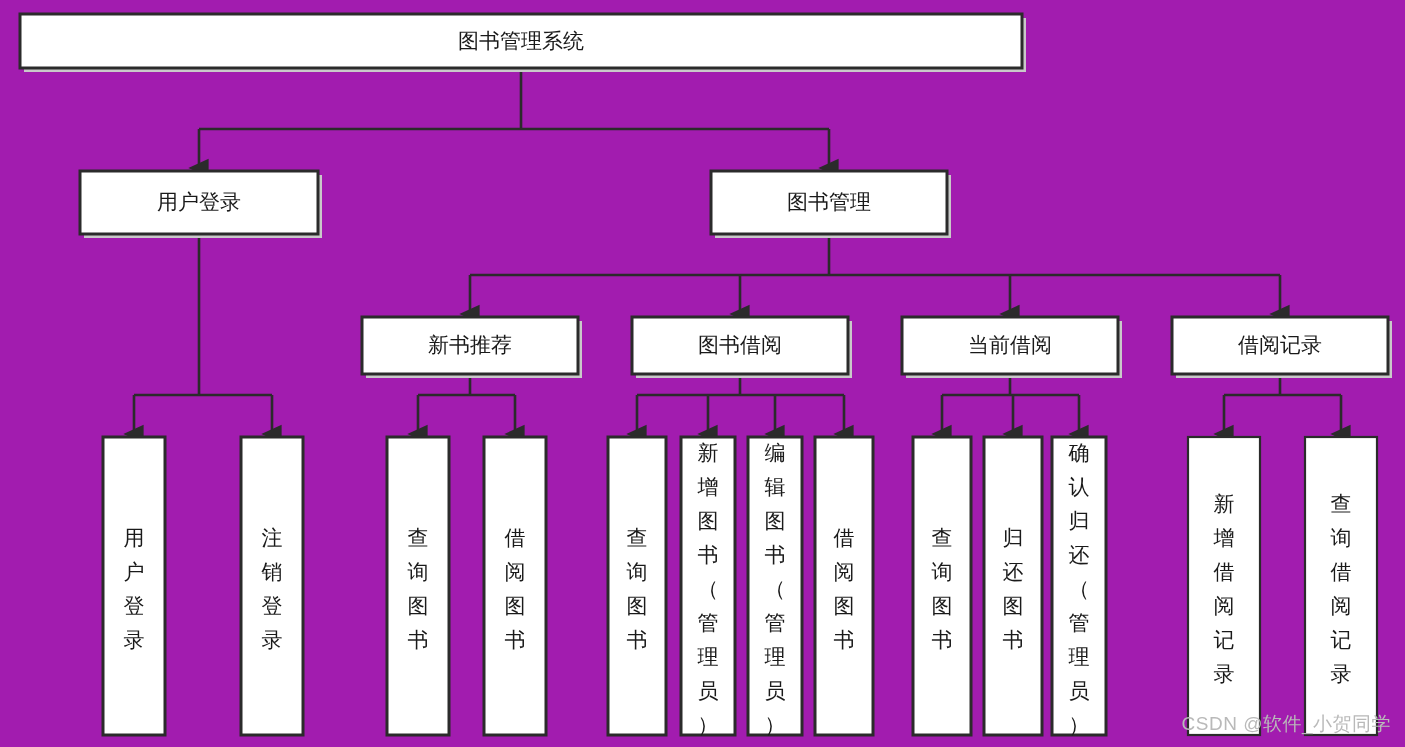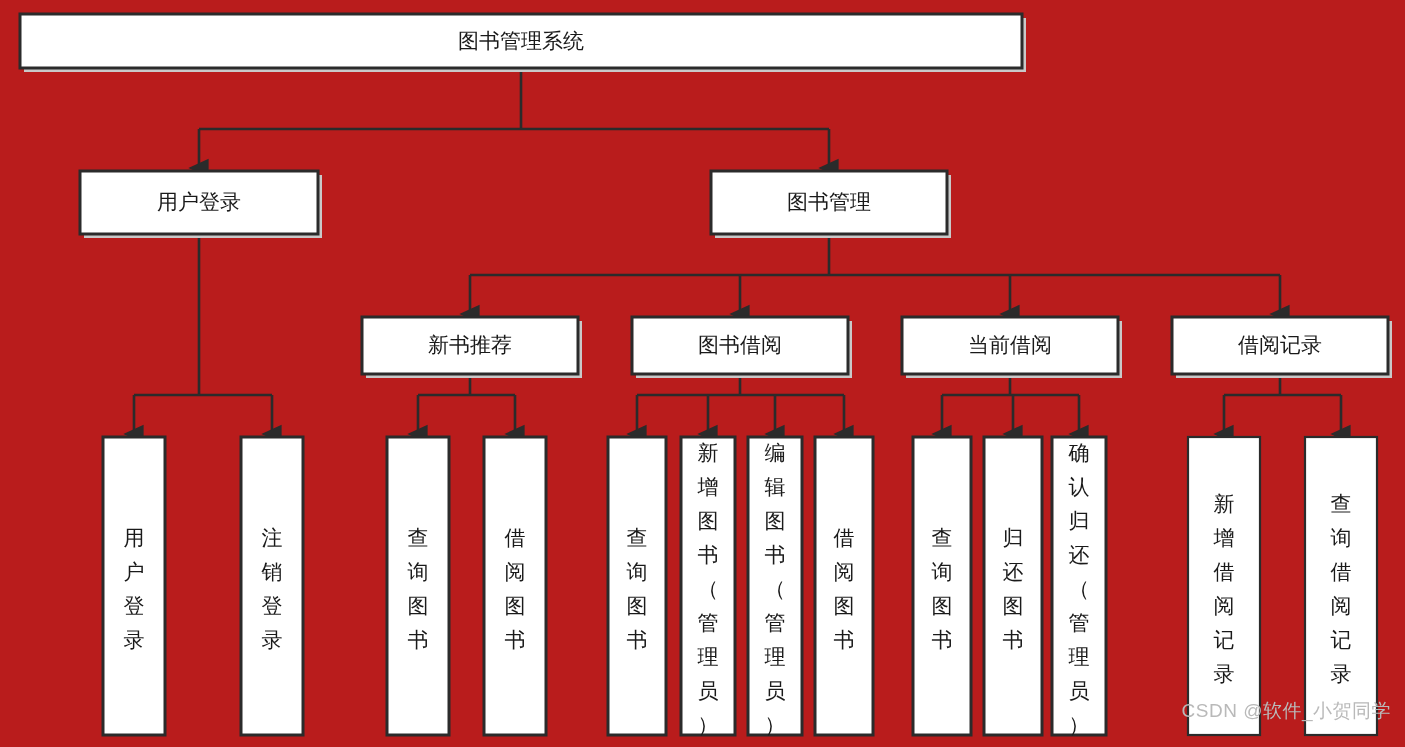--- a/index.html
+++ b/index.html
@@ -7,21 +7,21 @@
     padding: 0;
     background: #ffffff;
   }
   body {
     font-family: "Liberation Sans", "DejaVu Sans", sans-serif;
   }
   #canvas-wrap {
     position: relative;
     width: 1405px;
     height: 747px;
-    background: #b91c1c;
+    background: #a21caf;
     overflow: hidden;
   }
   svg.diagram {
     position: absolute;
     left: 0;
     top: 0;
     width: 1405px;
     height: 747px;
     display: block;
   }
@@ -50,21 +50,21 @@
   }
   .node-label-v {
     font-family: "Liberation Sans", "DejaVu Sans", sans-serif;
     font-size: 21px;
     fill: #1a1a1a;
     text-anchor: middle;
   }
   .watermark {
     position: absolute;
     right: 14px;
-    bottom: 23px;
+    bottom: 10px;
     font-family: "Liberation Sans", "DejaVu Sans", sans-serif;
     font-size: 19px;
     color: #b9b9b9;
     letter-spacing: 0.5px;
     white-space: nowrap;
     user-select: none;
   }
 </style>
 </head>
 <body>

